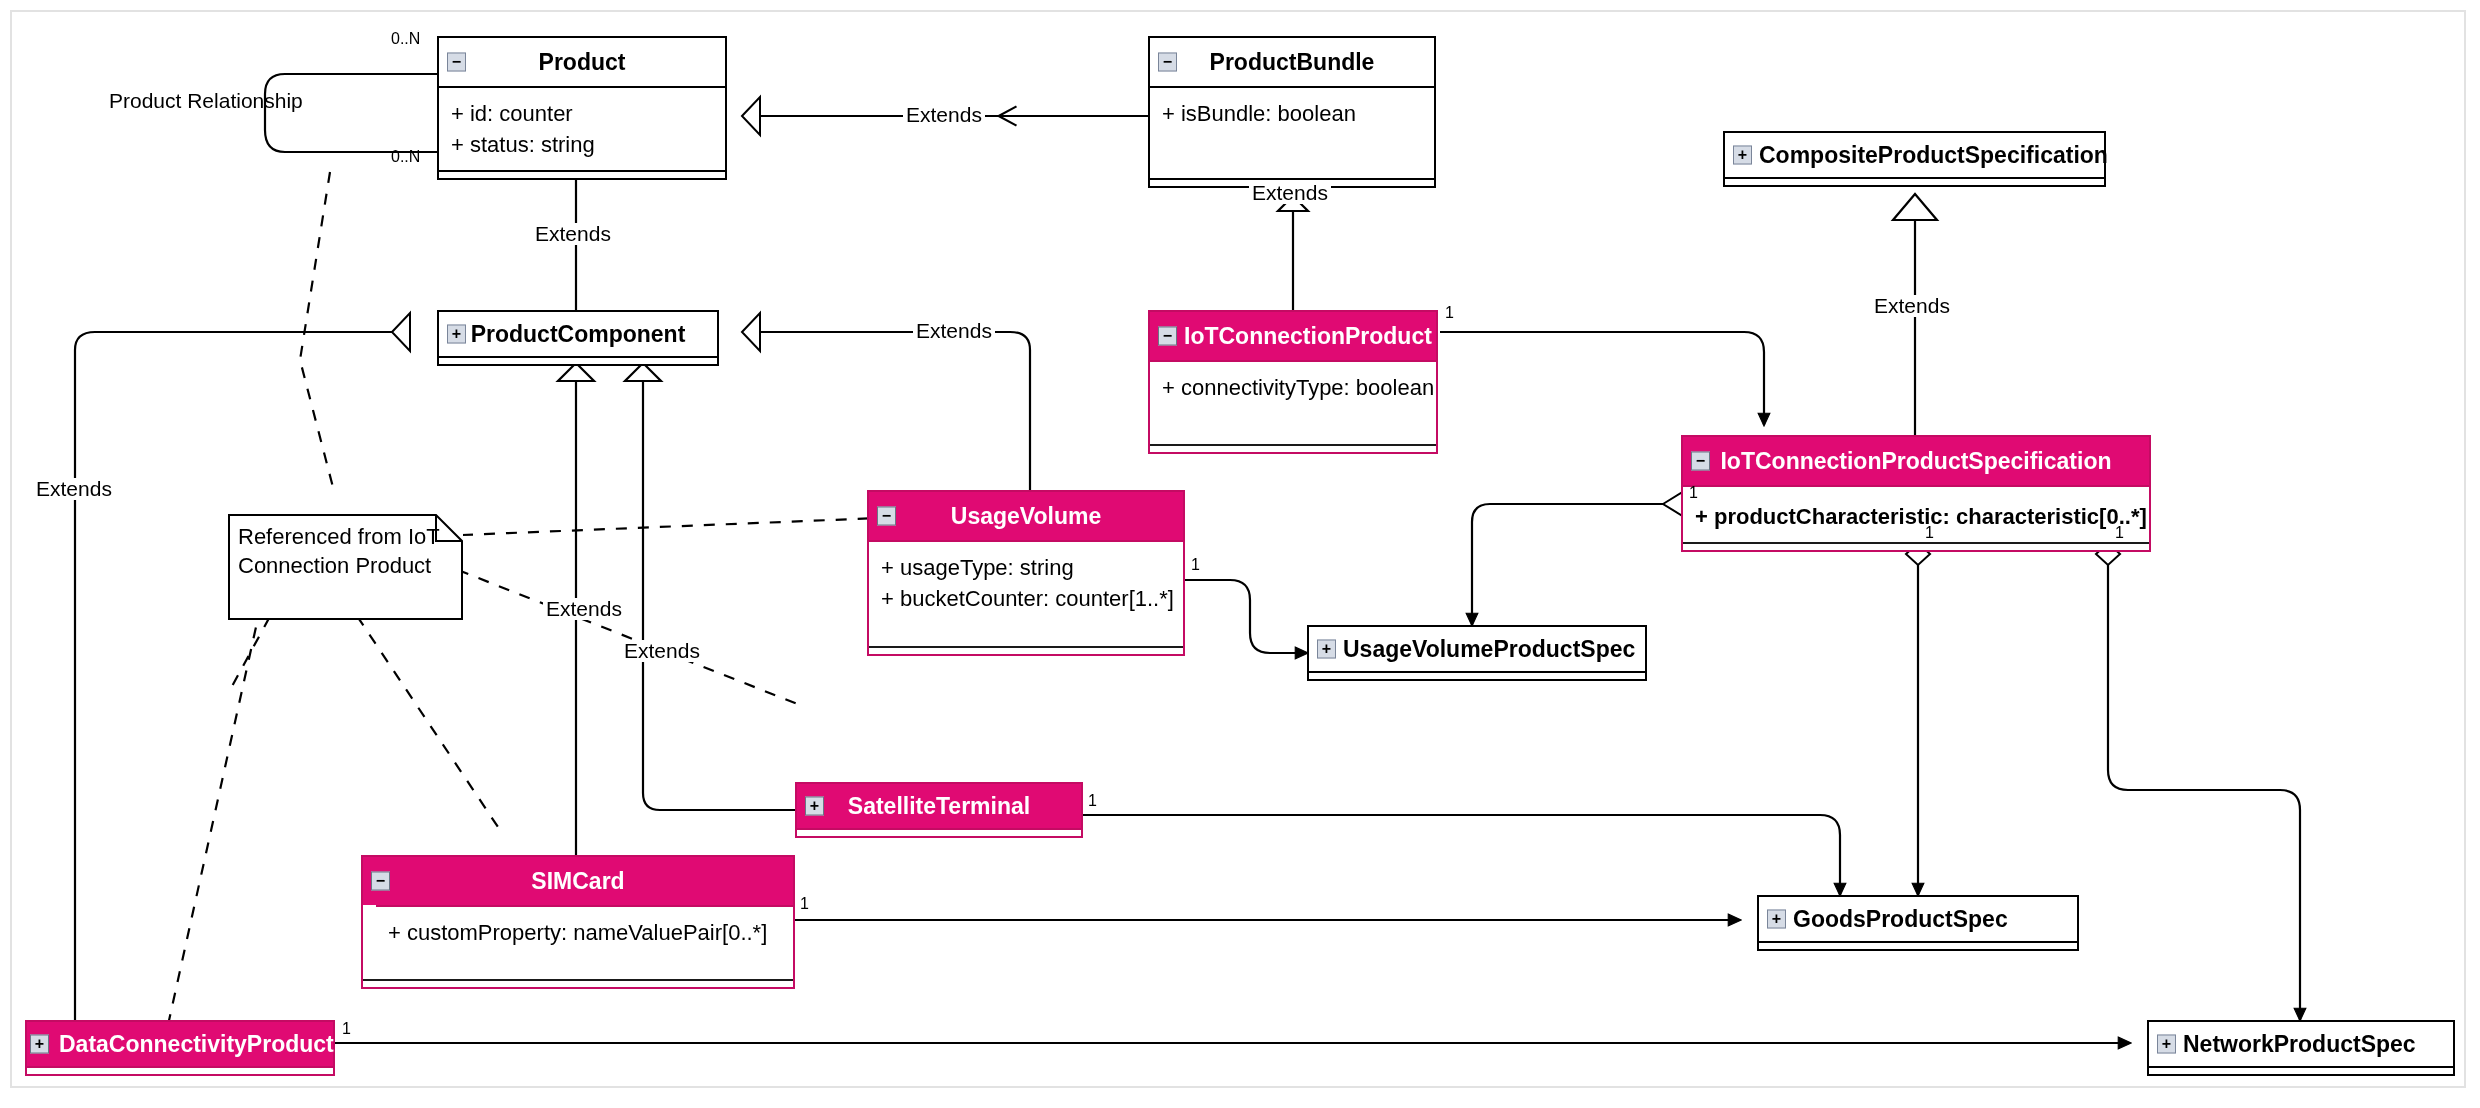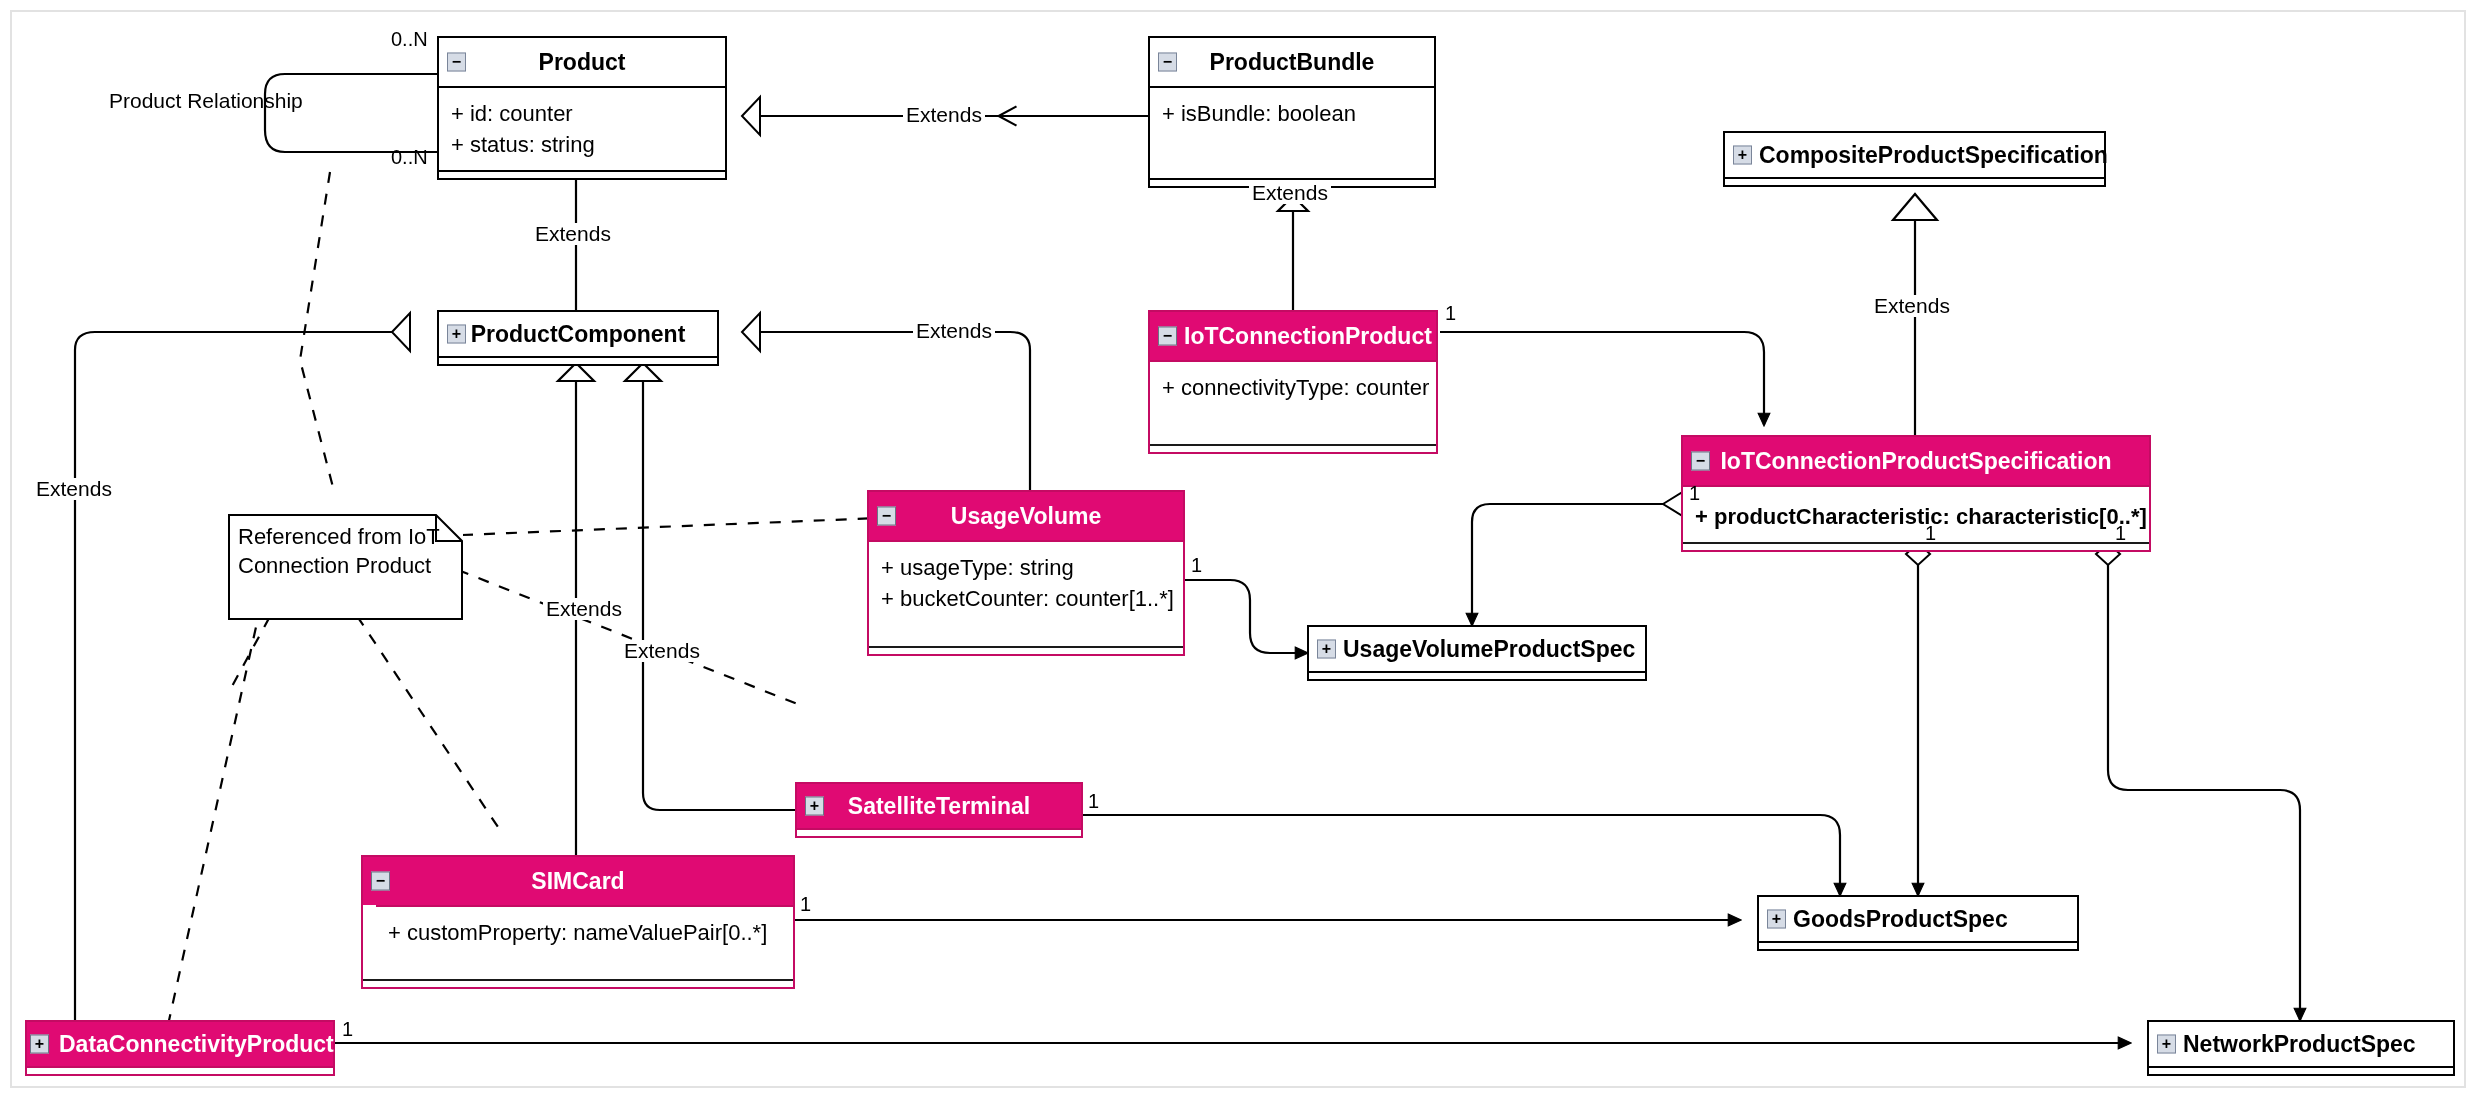--- a/index.html
+++ b/index.html
@@ -119,21 +119,21 @@
   
   .lbl {
     position: absolute;
     font-size: 21px;
     color: #000;
     white-space: nowrap;
     background: #ffffff;
     padding: 0 3px;
     line-height: 22px;
   }
-  .lbl.mult { font-size: 20px; padding: 0 2px; }
+  .lbl.mult { font-size: 16px; padding: 0 2px; }
   .lbl.plain { background: transparent; }
 </style>
 </head>
 <body>
 
 <div id="canvas">
   <div class="frame"></div>
 
   <svg class="edges" viewBox="0 0 2480 1108" xmlns="http://www.w3.org/2000/svg">
     <defs>
@@ -246,21 +246,21 @@
     </div>
     <div class="footbar"></div>
   </div>
 
   <div class="uml pink" style="left:1148px; top:310px; width:290px;">
     <div class="title lefty">
       <span class="exp">−</span>
       <span>IoTConnectionProduct</span>
     </div>
     <div class="attrs" style="min-height:62px;">
-      <div>+ connectivityType: counter</div>
+      <div>+ connectivityType: boolean</div>
     </div>
     <div class="footbar"></div>
   </div>
 
   <div class="uml pink" style="left:1681px; top:435px; width:470px;">
     <div class="title lefty" style="text-align:center; padding-left:0;">
       <span class="exp">−</span>
       <span>IoTConnectionProductSpecification</span>
     </div>
     <div class="attrs" style="padding-top:14px;font-weight:bold;">

